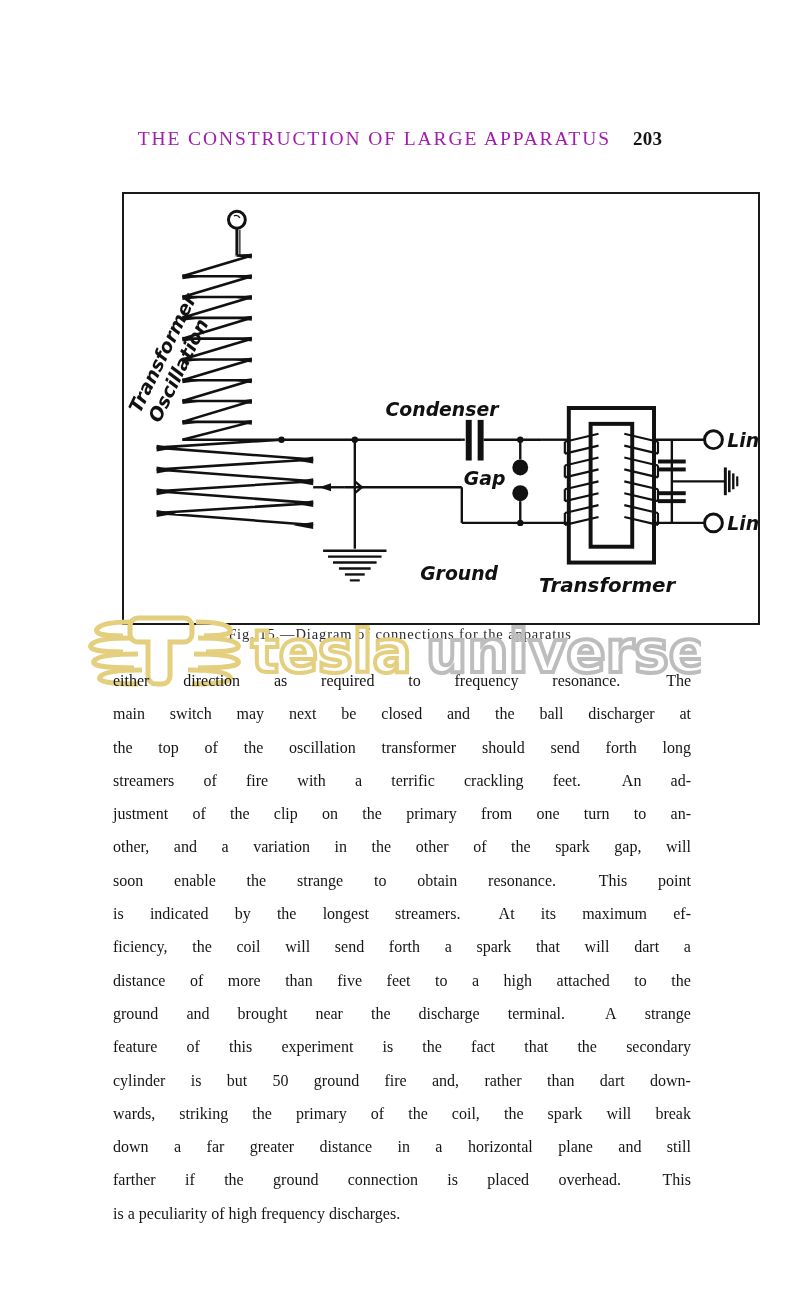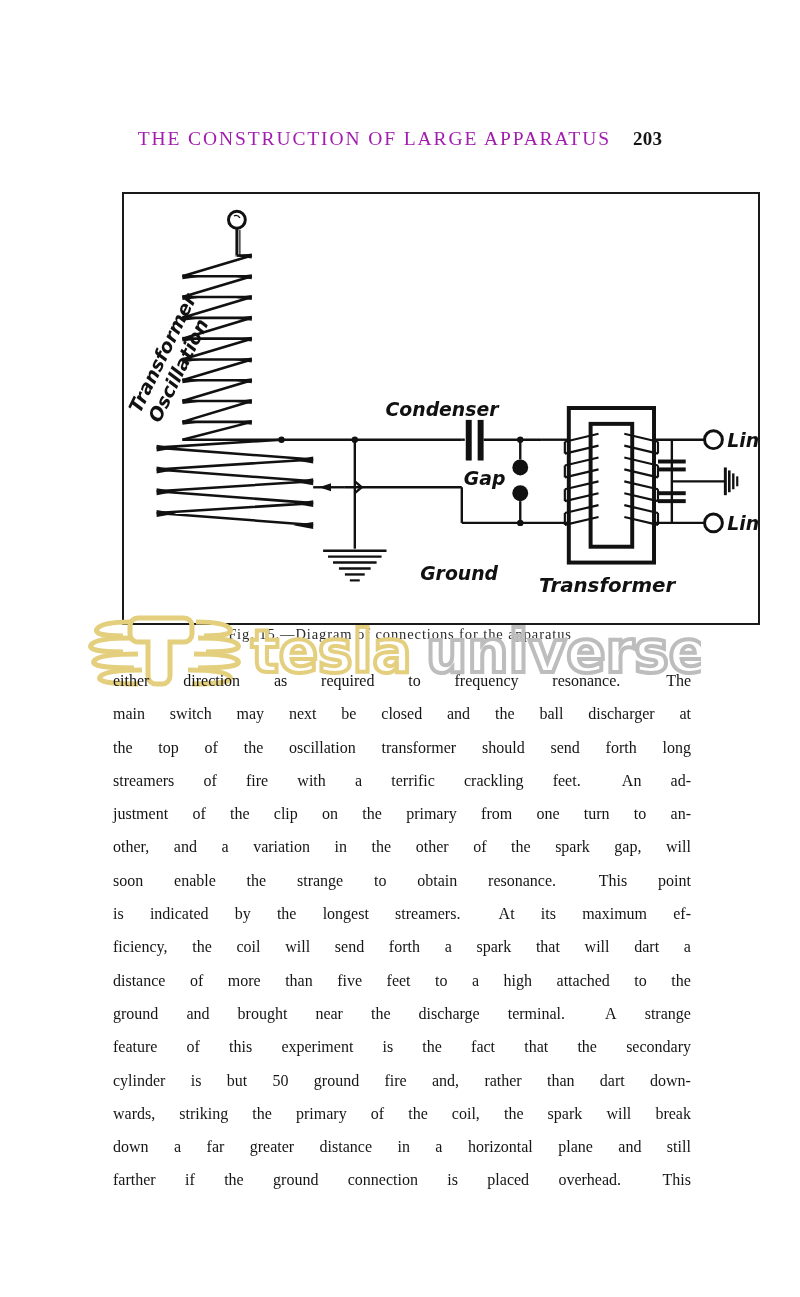--- a/index.html
+++ b/index.html
@@ -504,14 +504,15 @@
         <span>farther</span>
         <span>if</span>
         <span>the</span>
         <span>ground</span>
         <span>connection</span>
         <span>is</span>
         <span>placed</span>
         <span>overhead.   </span>
         <span>This</span>
       </span>
+      <span class="ln">is a peculiarity of high frequency discharges.</span>
     </p>
 </div>
 
 </body></html>

